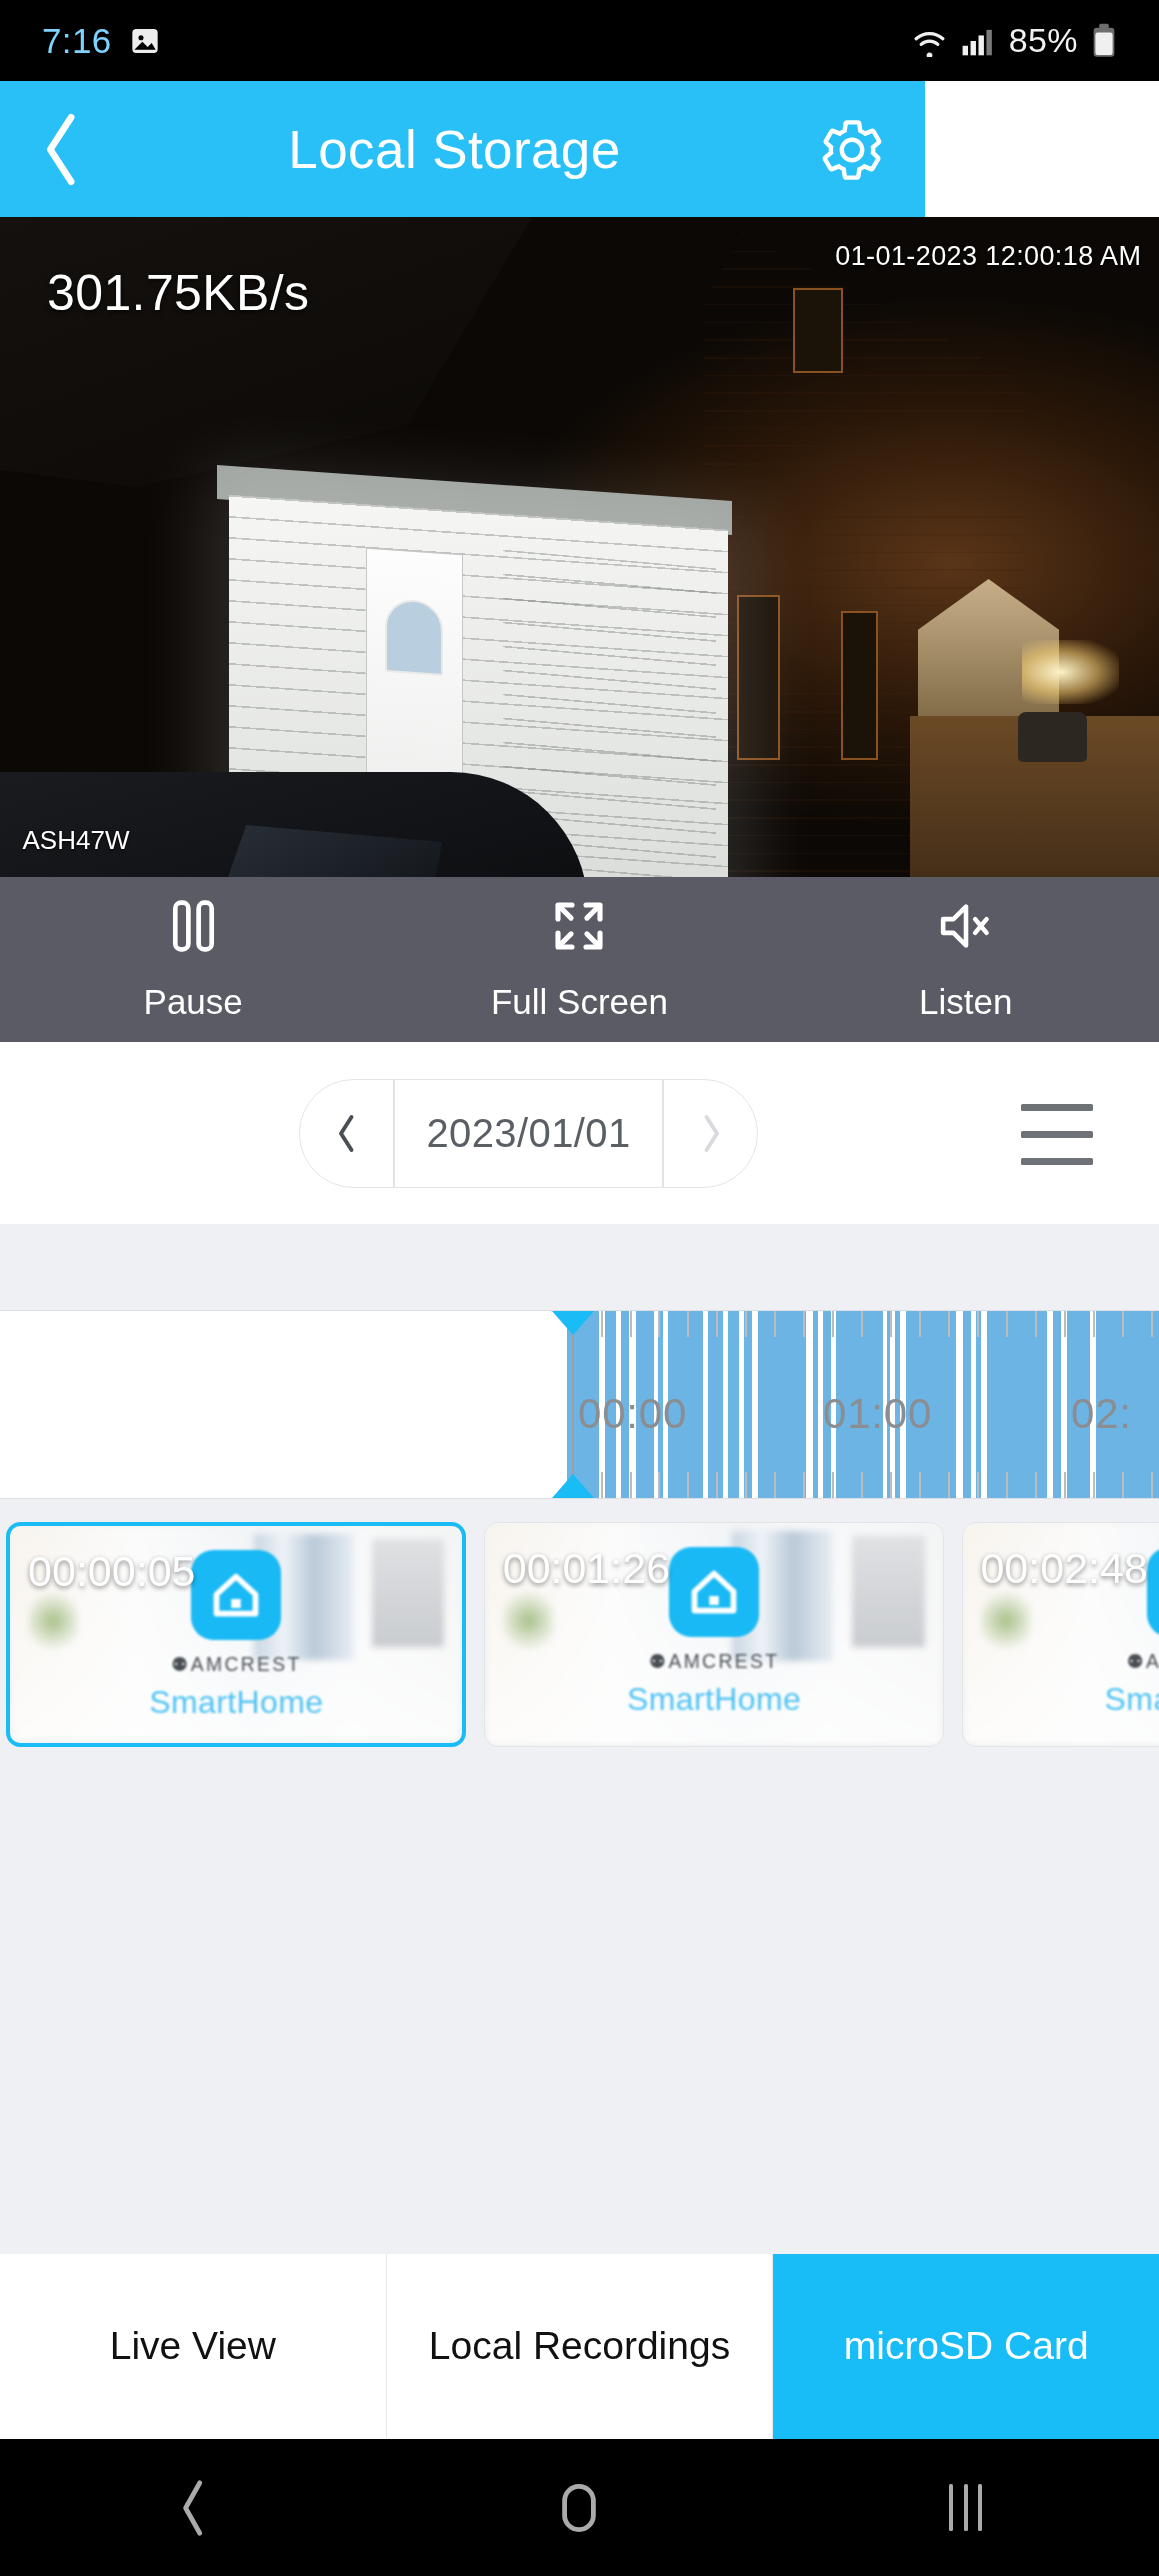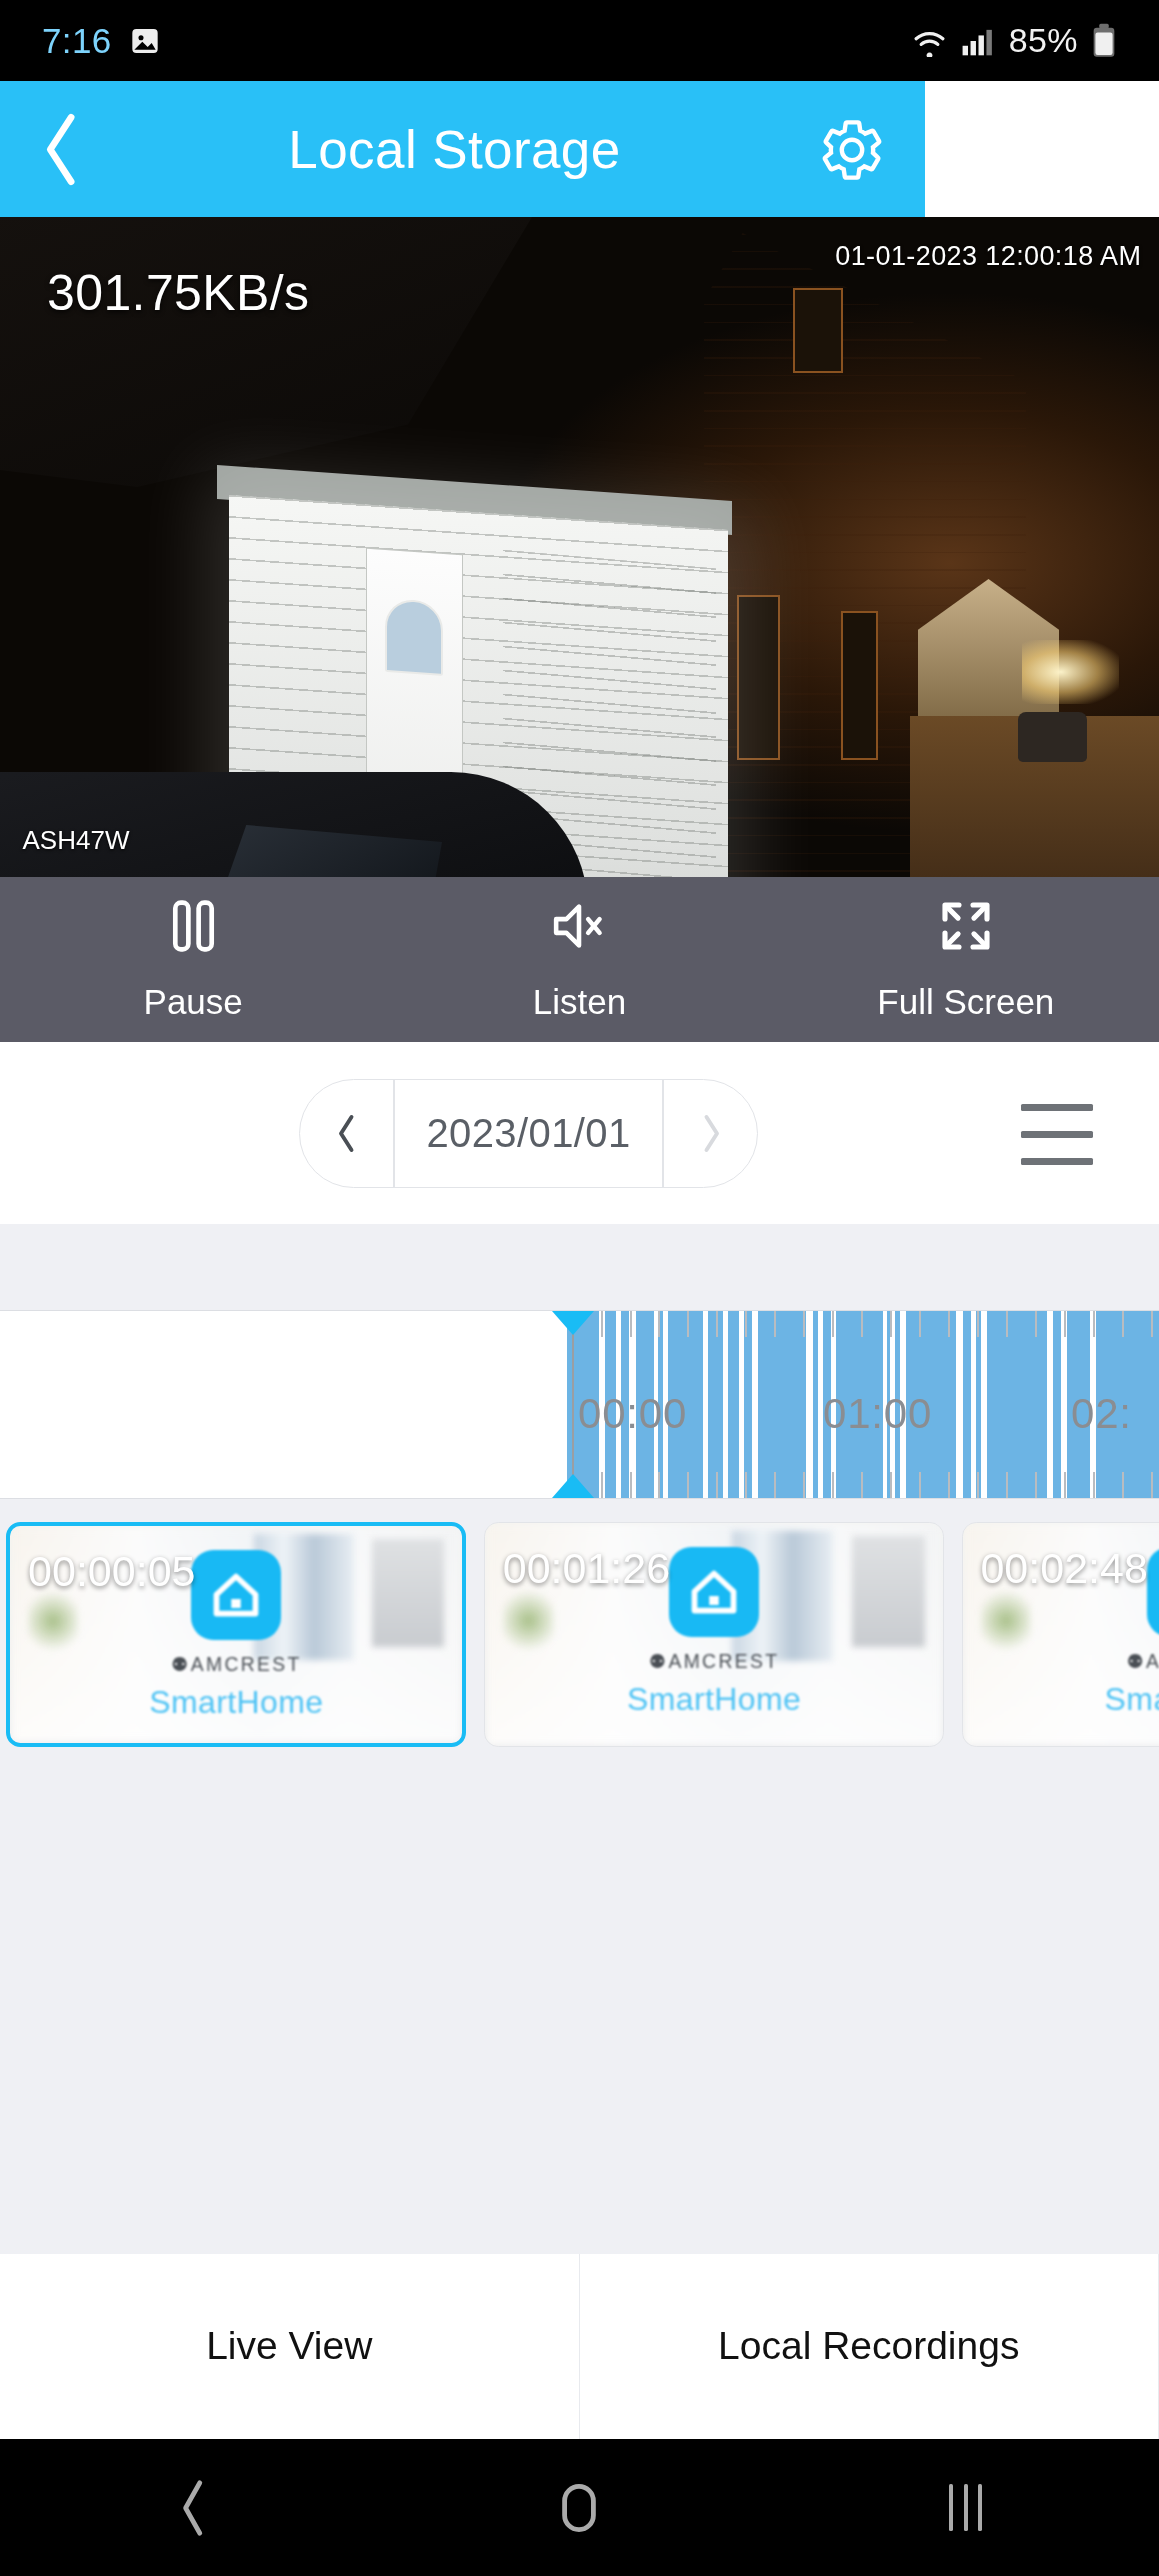--- a/index.html
+++ b/index.html
@@ -296,38 +296,38 @@
       <span>
         <svg width="53" height="56" viewBox="0 0 22 24">
           <rect x="3.2" y="2" width="5.6" height="20" rx="2.4" fill="none" stroke="#fff" stroke-width="2"></rect>
           <rect x="13.2" y="2" width="5.6" height="20" rx="2.4" fill="none" stroke="#fff" stroke-width="2"></rect>
         </svg>
       </span>
       <span class="ctrl-label">Pause</span>
     </div>
     <div class="ctrl">
       <span>
-        <svg width="64" height="56" viewBox="0 0 28 24">
-          <path d="M4 9 L8.5 9 L14 3.5 L14 20.5 L8.5 15 L4 15 Z" fill="none" stroke="#fff" stroke-width="2" stroke-linejoin="round"></path>
-          <path d="M18 9 L23 15 M23 9 L18 15" stroke="#fff" stroke-width="2" stroke-linecap="round"></path>
-        </svg>
-      </span>
-      <span class="ctrl-label">Listen</span>
-    </div>
-    <div class="ctrl">
-      <span>
         <svg width="60" height="56" viewBox="0 0 24 24">
           <path d="M3 9 L3 3 L9 3" stroke="#fff" stroke-width="2.2" fill="none" stroke-linecap="round" stroke-linejoin="round"></path>
           <path d="M15 3 L21 3 L21 9" stroke="#fff" stroke-width="2.2" fill="none" stroke-linecap="round" stroke-linejoin="round"></path>
           <path d="M21 15 L21 21 L15 21" stroke="#fff" stroke-width="2.2" fill="none" stroke-linecap="round" stroke-linejoin="round"></path>
           <path d="M9 21 L3 21 L3 15" stroke="#fff" stroke-width="2.2" fill="none" stroke-linecap="round" stroke-linejoin="round"></path>
           <path d="M4.3 4.3 L8.6 8.6 M19.7 4.3 L15.4 8.6 M19.7 19.7 L15.4 15.4 M4.3 19.7 L8.6 15.4" stroke="#fff" stroke-width="2.2" stroke-linecap="round"></path>
         </svg>
       </span>
       <span class="ctrl-label">Full Screen</span>
+    </div>
+    <div class="ctrl">
+      <span>
+        <svg width="64" height="56" viewBox="0 0 28 24">
+          <path d="M4 9 L8.5 9 L14 3.5 L14 20.5 L8.5 15 L4 15 Z" fill="none" stroke="#fff" stroke-width="2" stroke-linejoin="round"></path>
+          <path d="M18 9 L23 15 M23 9 L18 15" stroke="#fff" stroke-width="2" stroke-linecap="round"></path>
+        </svg>
+      </span>
+      <span class="ctrl-label">Listen</span>
     </div>
   </div>
 
   <div class="daterow"></div>
   <div class="datepicker">
     <div class="dp-btn">
       <svg width="24" height="43" viewBox="0 0 16 28">
         <path d="M11 3 L4 14 L11 25" stroke="#4a4f55" stroke-width="2.6" fill="none" stroke-linecap="round" stroke-linejoin="round"></path>
       </svg>
     </div>
@@ -461,20 +461,21 @@
         <div class="th-sub">SmartHome</div>
         <div class="th-time">00:02:48</div>
       </div>
     </div>
 
   <div class="filler"></div>
 
   <div class="tabs" id="tabs">
       <div class="tab">Live View</div>
       <div class="tab">Local Recordings</div>
+      <div class="tab active">microSD Card</div>
     </div>
 
   <div class="navbar">
     <div class="nav-item">
       <svg width="35" height="60" viewBox="0 0 22 38">
         <path d="M15 3 L6 19 L15 35" stroke="#aaa" stroke-width="3" fill="none" stroke-linecap="round" stroke-linejoin="round"></path>
       </svg>
     </div>
     <div class="nav-item">
       <svg width="48" height="50" viewBox="0 0 30 31">

